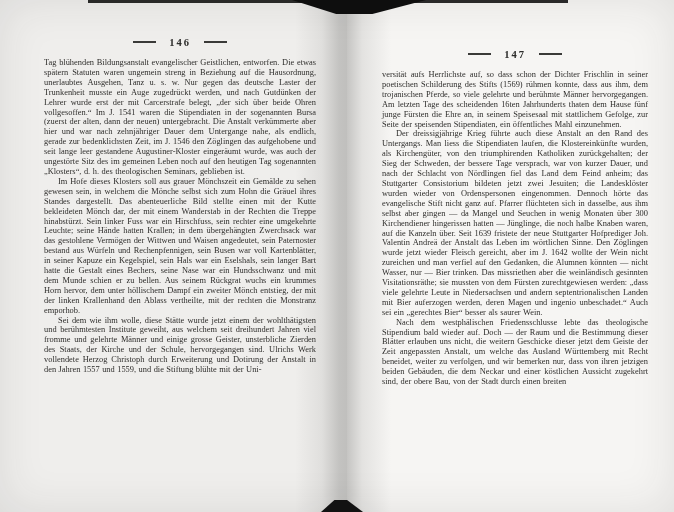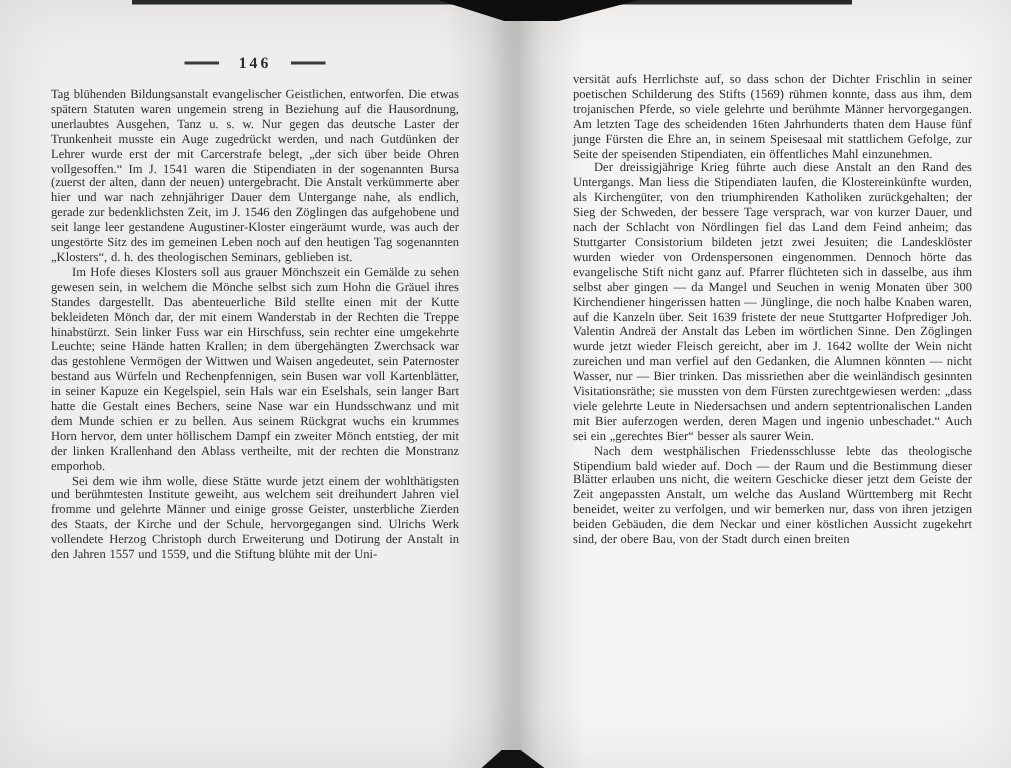--- a/index.html
+++ b/index.html
@@ -42,21 +42,21 @@
     background: #121212;
     clip-path: polygon(32% 0, 62% 0, 100% 100%, 0% 100%);
   }
   .vignette {
     position: absolute; inset: 0; pointer-events: none;
     box-shadow: inset 0 0 45px rgba(40,40,38,0.10);
   }
 
   
   .col { position: absolute; }
-  .col-left  { left: 34px;  top: 36px; width: 272px; }
+  .col-left  { left: 44px;  top: 36px; width: 272px; }
   .col-right { left: 382px; top: 48px; width: 266px; }
 
   .pagehead {
     display: flex; align-items: center; justify-content: center;
     gap: 13px; margin-bottom: 10px; height: 12px;
   }
   .rule { display: inline-block; width: 23px; height: 2px; background: #3a3a38; }
   .pagenum {
     font-family: "Liberation Serif", serif;
     font-size: 10.5px; font-weight: 700; letter-spacing: 2px;
@@ -87,20 +87,25 @@
       <span class="rule"></span>
     </div>
     <div class="body">
       <p>Tag blühenden Bildungsanstalt evangelischer Geistlichen, entworfen. Die etwas spätern Statuten waren ungemein streng in Beziehung auf die Hausordnung, unerlaubtes Ausgehen, Tanz u. s. w. Nur gegen das deutsche Laster der Trunkenheit musste ein Auge zugedrückt werden, und nach Gutdünken der Lehrer wurde erst der mit Carcerstrafe belegt, „der sich über beide Ohren vollgesoffen.“ Im J. 1541 waren die Stipendiaten in der sogenannten Bursa (zuerst der alten, dann der neuen) untergebracht. Die Anstalt verkümmerte aber hier und war nach zehnjähriger Dauer dem Untergange nahe, als endlich, gerade zur bedenklichsten Zeit, im J. 1546 den Zöglingen das aufgehobene und seit lange leer gestandene Augustiner-Kloster eingeräumt wurde, was auch der ungestörte Sitz des im gemeinen Leben noch auf den heutigen Tag sogenannten „Klosters“, d. h. des theologischen Seminars, geblieben ist.</p>
       <p>Im Hofe dieses Klosters soll aus grauer Mönchszeit ein Gemälde zu sehen gewesen sein, in welchem die Mönche selbst sich zum Hohn die Gräuel ihres Standes dargestellt. Das abenteuerliche Bild stellte einen mit der Kutte bekleideten Mönch dar, der mit einem Wanderstab in der Rechten die Treppe hinabstürzt. Sein linker Fuss war ein Hirschfuss, sein rechter eine umgekehrte Leuchte; seine Hände hatten Krallen; in dem übergehängten Zwerchsack war das gestohlene Vermögen der Wittwen und Waisen angedeutet, sein Paternoster bestand aus Würfeln und Rechenpfennigen, sein Busen war voll Kartenblätter, in seiner Kapuze ein Kegelspiel, sein Hals war ein Eselshals, sein langer Bart hatte die Gestalt eines Bechers, seine Nase war ein Hundsschwanz und mit dem Munde schien er zu bellen. Aus seinem Rückgrat wuchs ein krummes Horn hervor, dem unter höllischem Dampf ein zweiter Mönch entstieg, der mit der linken Krallenhand den Ablass vertheilte, mit der rechten die Monstranz emporhob.</p>
       <p>Sei dem wie ihm wolle, diese Stätte wurde jetzt einem der wohlthätigsten und berühmtesten Institute geweiht, aus welchem seit dreihundert Jahren viel fromme und gelehrte Männer und einige grosse Geister, unsterbliche Zierden des Staats, der Kirche und der Schule, hervorgegangen sind. Ulrichs Werk vollendete Herzog Christoph durch Erweiterung und Dotirung der Anstalt in den Jahren 1557 und 1559, und die Stiftung blühte mit der Uni-</p>
     </div>
   </div>
 
   <div class="col col-right">
+    <div class="pagehead">
+      <span class="rule"></span>
+      <span class="pagenum">147</span>
+      <span class="rule"></span>
+    </div>
     <div class="body">
       <p>versität aufs Herrlichste auf, so dass schon der Dichter Frischlin in seiner poetischen Schilderung des Stifts (1569) rühmen konnte, dass aus ihm, dem trojanischen Pferde, so viele gelehrte und berühmte Männer hervorgegangen. Am letzten Tage des scheidenden 16ten Jahrhunderts thaten dem Hause fünf junge Fürsten die Ehre an, in seinem Speisesaal mit stattlichem Gefolge, zur Seite der speisenden Stipendiaten, ein öffentliches Mahl einzunehmen.</p>
       <p>Der dreissigjährige Krieg führte auch diese Anstalt an den Rand des Untergangs. Man liess die Stipendiaten laufen, die Klostereinkünfte wurden, als Kirchengüter, von den triumphirenden Katholiken zurückgehalten; der Sieg der Schweden, der bessere Tage versprach, war von kurzer Dauer, und nach der Schlacht von Nördlingen fiel das Land dem Feind anheim; das Stuttgarter Consistorium bildeten jetzt zwei Jesuiten; die Landesklöster wurden wieder von Ordenspersonen eingenommen. Dennoch hörte das evangelische Stift nicht ganz auf. Pfarrer flüchteten sich in dasselbe, aus ihm selbst aber gingen — da Mangel und Seuchen in wenig Monaten über 300 Kirchendiener hingerissen hatten — Jünglinge, die noch halbe Knaben waren, auf die Kanzeln über. Seit 1639 fristete der neue Stuttgarter Hofprediger Joh. Valentin Andreä der Anstalt das Leben im wörtlichen Sinne. Den Zöglingen wurde jetzt wieder Fleisch gereicht, aber im J. 1642 wollte der Wein nicht zureichen und man verfiel auf den Gedanken, die Alumnen könnten — nicht Wasser, nur — Bier trinken. Das missriethen aber die weinländisch gesinnten Visitationsräthe; sie mussten von dem Fürsten zurechtgewiesen werden: „dass viele gelehrte Leute in Niedersachsen und andern septentrionalischen Landen mit Bier auferzogen werden, deren Magen und ingenio unbeschadet.“ Auch sei ein „gerechtes Bier“ besser als saurer Wein.</p>
       <p>Nach dem westphälischen Friedensschlusse lebte das theologische Stipendium bald wieder auf. Doch — der Raum und die Bestimmung dieser Blätter erlauben uns nicht, die weitern Geschicke dieser jetzt dem Geiste der Zeit angepassten Anstalt, um welche das Ausland Württemberg mit Recht beneidet, weiter zu verfolgen, und wir bemerken nur, dass von ihren jetzigen beiden Gebäuden, die dem Neckar und einer köstlichen Aussicht zugekehrt sind, der obere Bau, von der Stadt durch einen breiten</p>
     </div>
   </div>
 
   <div class="gutter-shade"></div>
   <div class="top-strip"></div>
   <div class="top-wedge"></div>

